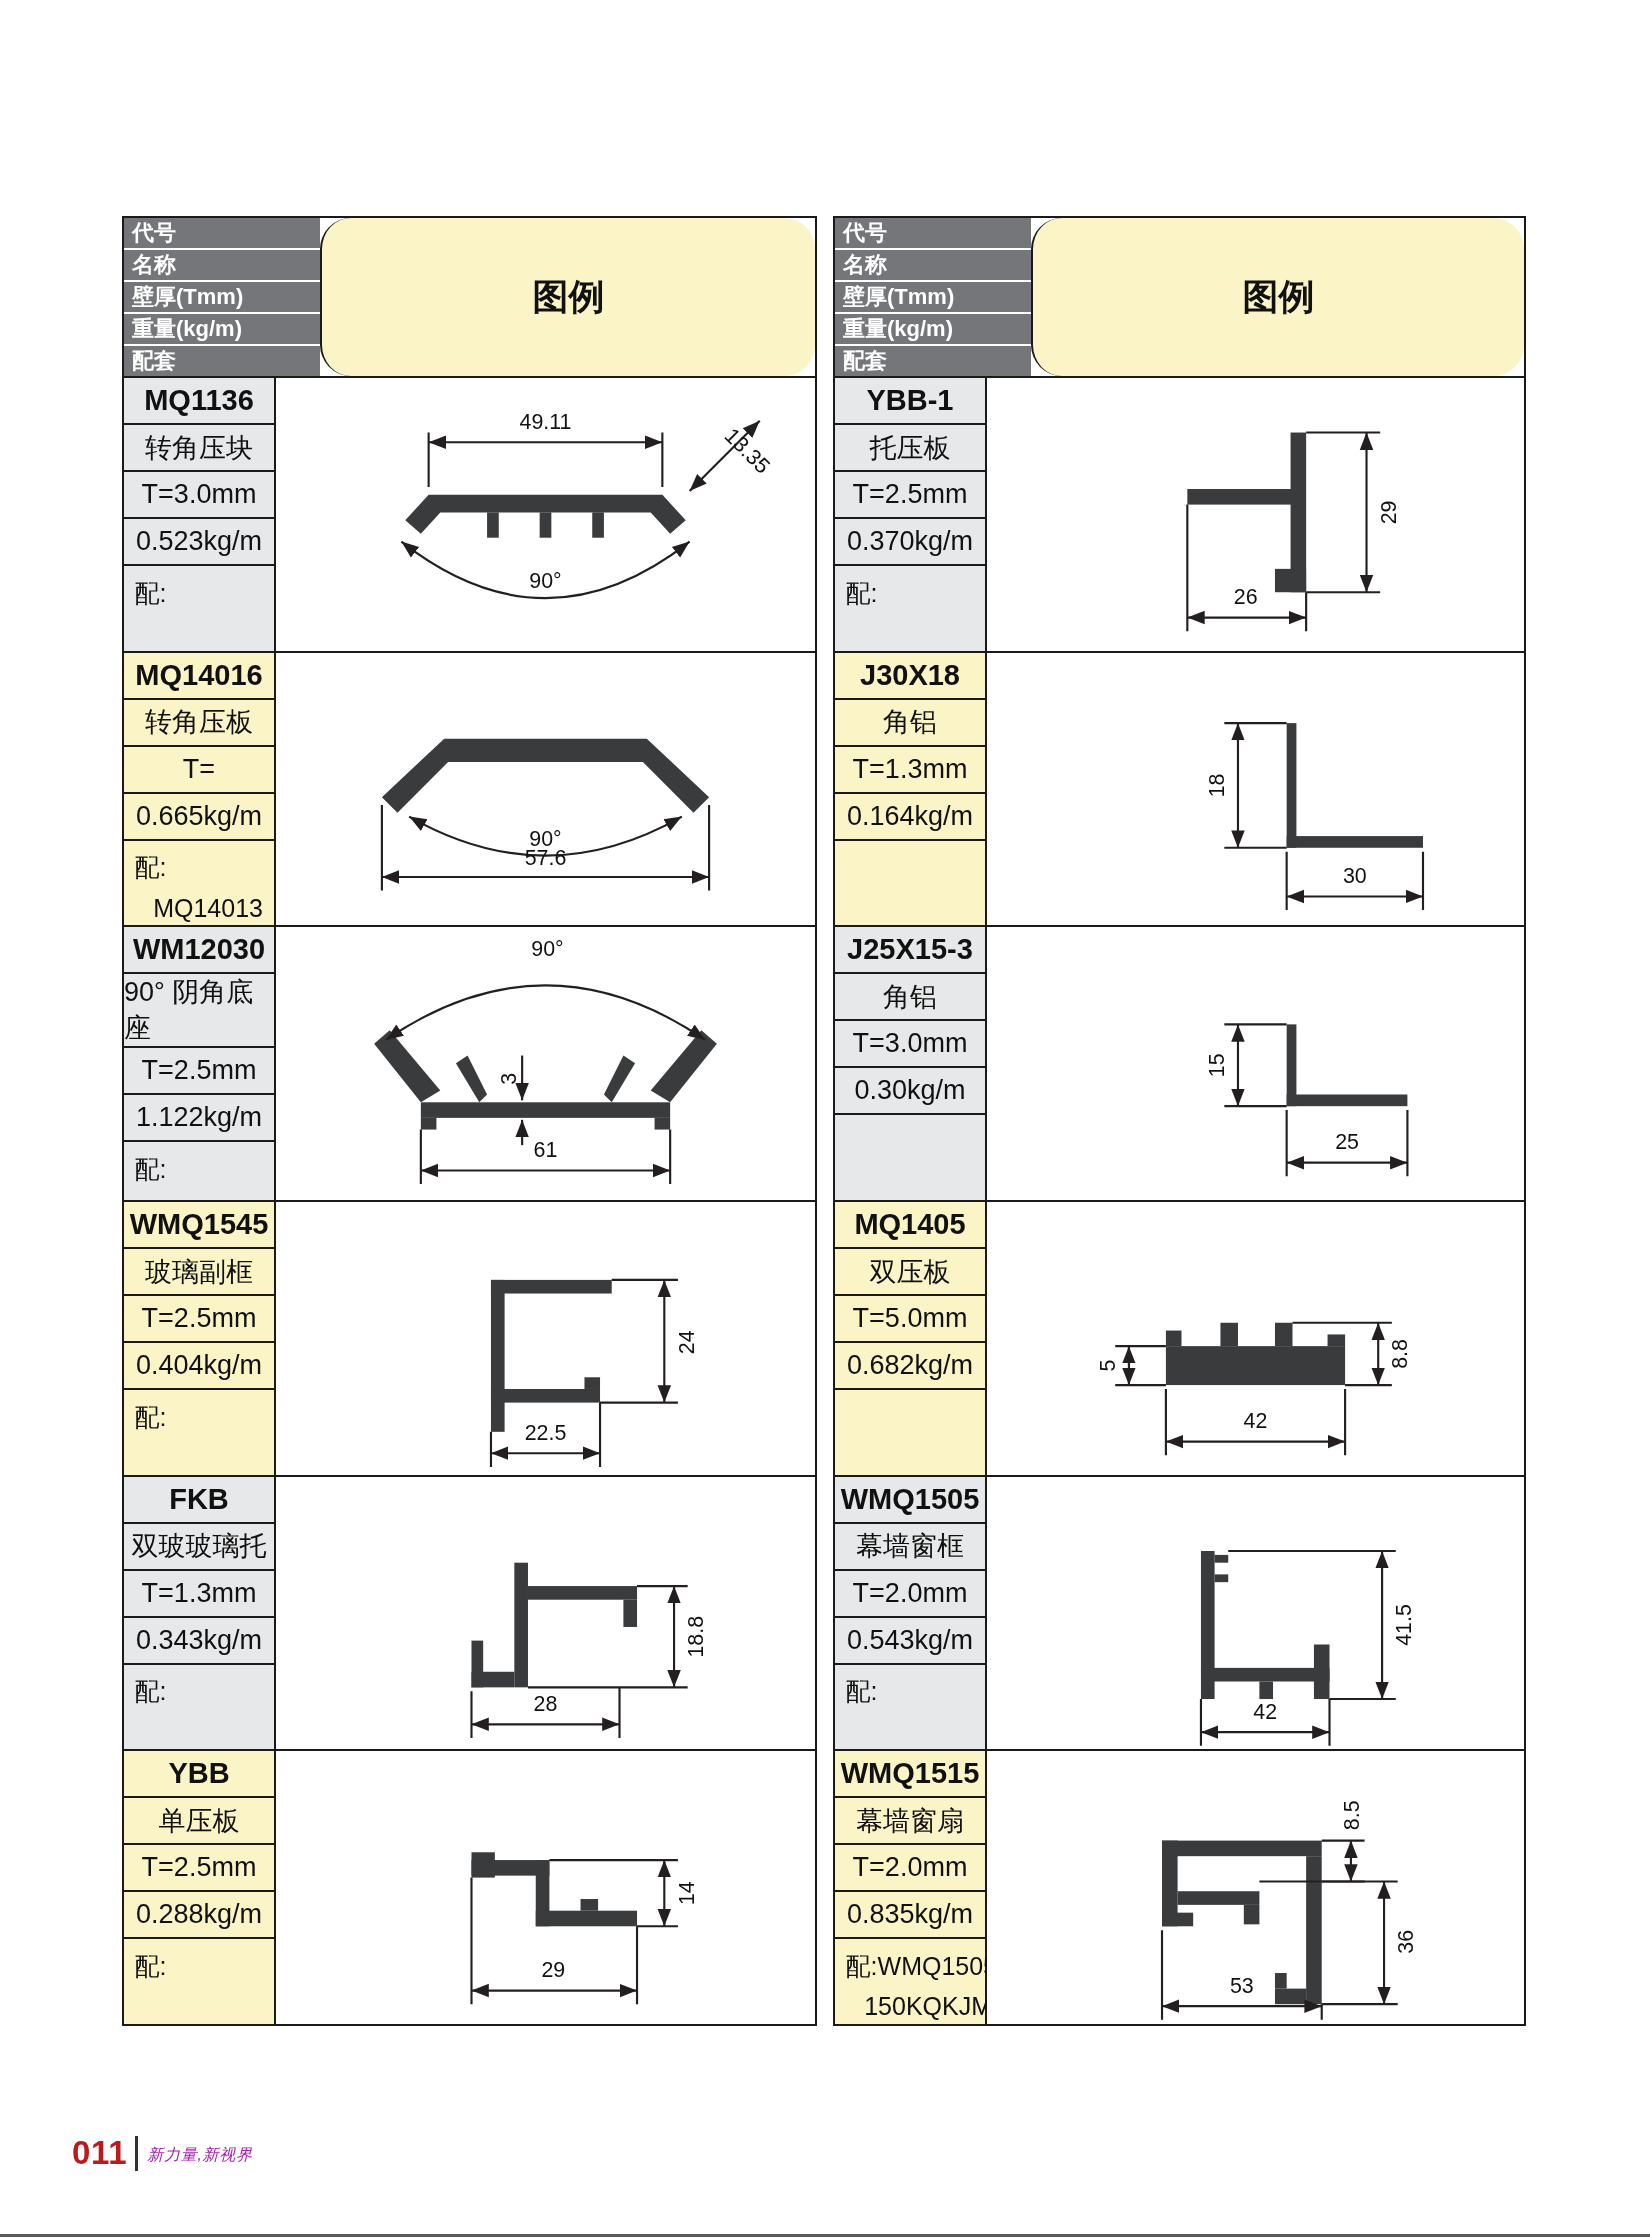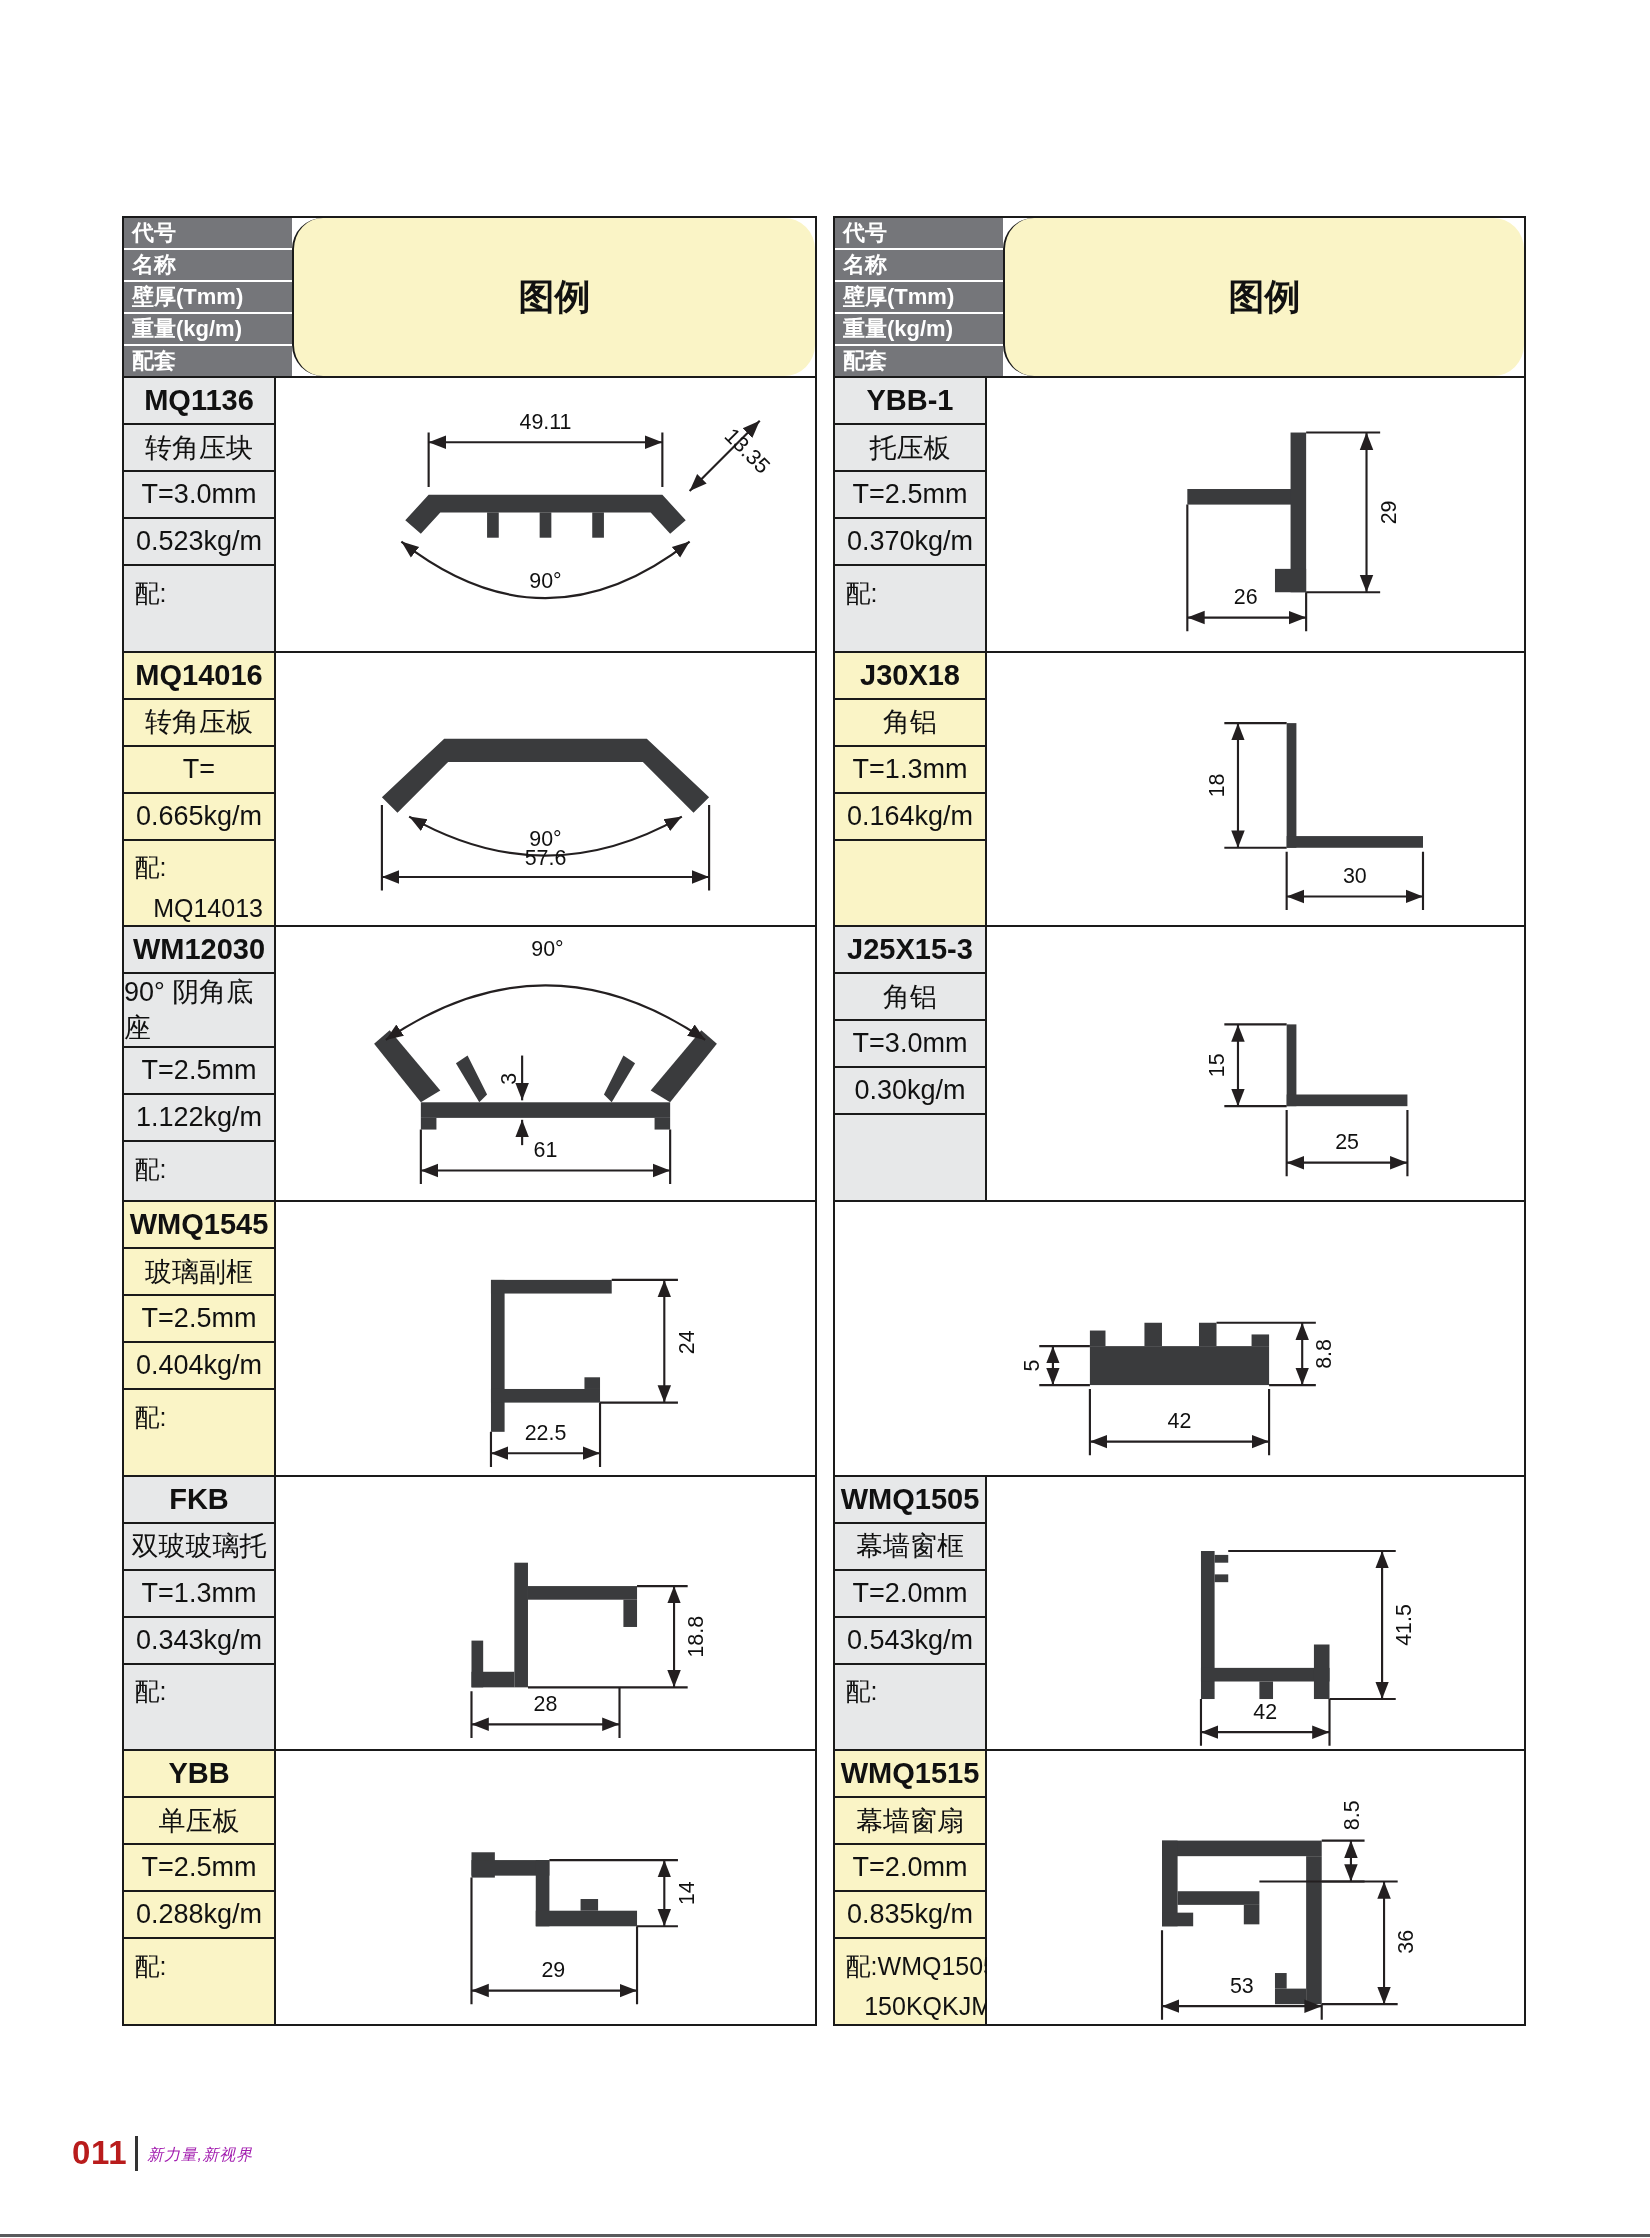--- a/index.html
+++ b/index.html
@@ -8,21 +8,21 @@
     font-family:"Liberation Sans","DejaVu Sans",sans-serif;color:#1a1a1a;
   }
   .spec-table{
     position:absolute;top:216px;height:1810px;
     border:2.7px solid #1a1a1a;box-sizing:border-box;
     display:flex;flex-direction:column;background:#fff;
   }
   #table-left{left:122px;width:695px;}
   #table-right{left:833px;width:693px;}
   .thead{display:flex;flex:0 0 128px;}
-  .hlabels{width:168px;box-sizing:border-box;display:flex;flex-direction:column;background:#eab308;}
+  .hlabels{width:196px;box-sizing:border-box;display:flex;flex-direction:column;background:#eab308;}
   .hcell{
     flex:1 1 0;background:#75767a;color:#fff;font-weight:bold;font-size:22px;
     display:flex;align-items:center;padding-left:8px;border-bottom:2.7px solid #fff;
     box-sizing:border-box;
   }
   .hcell:last-child{border-bottom:0;}
   .hlegend{
     flex:1;background:#faf4c6;border-left:2px solid #1a1a1a;
     display:flex;align-items:center;justify-content:center;
     font-size:36px;font-weight:bold;color:#111;border-radius:31px;
@@ -367,20 +367,30 @@
         <path class="d" marker-start="url(#mk9)" marker-end="url(#mk9)" d="M121,50 V92"></path>
         <text transform="translate(110 71) rotate(-90)" x="0" y="4">15</text>
         <path class="d" d="M146,94 V128 M208,94 V128"></path>
         <path class="d" marker-start="url(#mk9)" marker-end="url(#mk9)" d="M146,121 H208"></path>
         <text x="177" y="114">25</text>
       </svg>
     </div>
   </div>
 
   <div class="trow yellow">
+    <div class="labels">
+      <div class="c code">MQ1405</div>
+      <div class="c">双压板</div>
+      <div class="c">T=5.0mm</div>
+      <div class="c">0.682kg/m</div>
+      <div class="c match">
+          <div></div>
+          <div class="m2"></div>
+        </div>
+    </div>
     <div class="draw">
       <svg viewBox="0 0 260 140" preserveAspectRatio="xMidYMid meet">
         <defs>
             <marker id="mk10" viewBox="0 0 10 10" refX="9" refY="5" markerWidth="9" markerHeight="9" orient="auto-start-reverse">
               <path d="M0,1.5 L9,5 L0,8.5 z" fill="#231f20"></path>
             </marker>
           </defs>
         <rect class="p" x="84" y="74" width="92" height="20"></rect>
         <rect class="p" x="84" y="66" width="8" height="8"></rect>
         <rect class="p" x="112" y="62" width="9" height="12"></rect>

